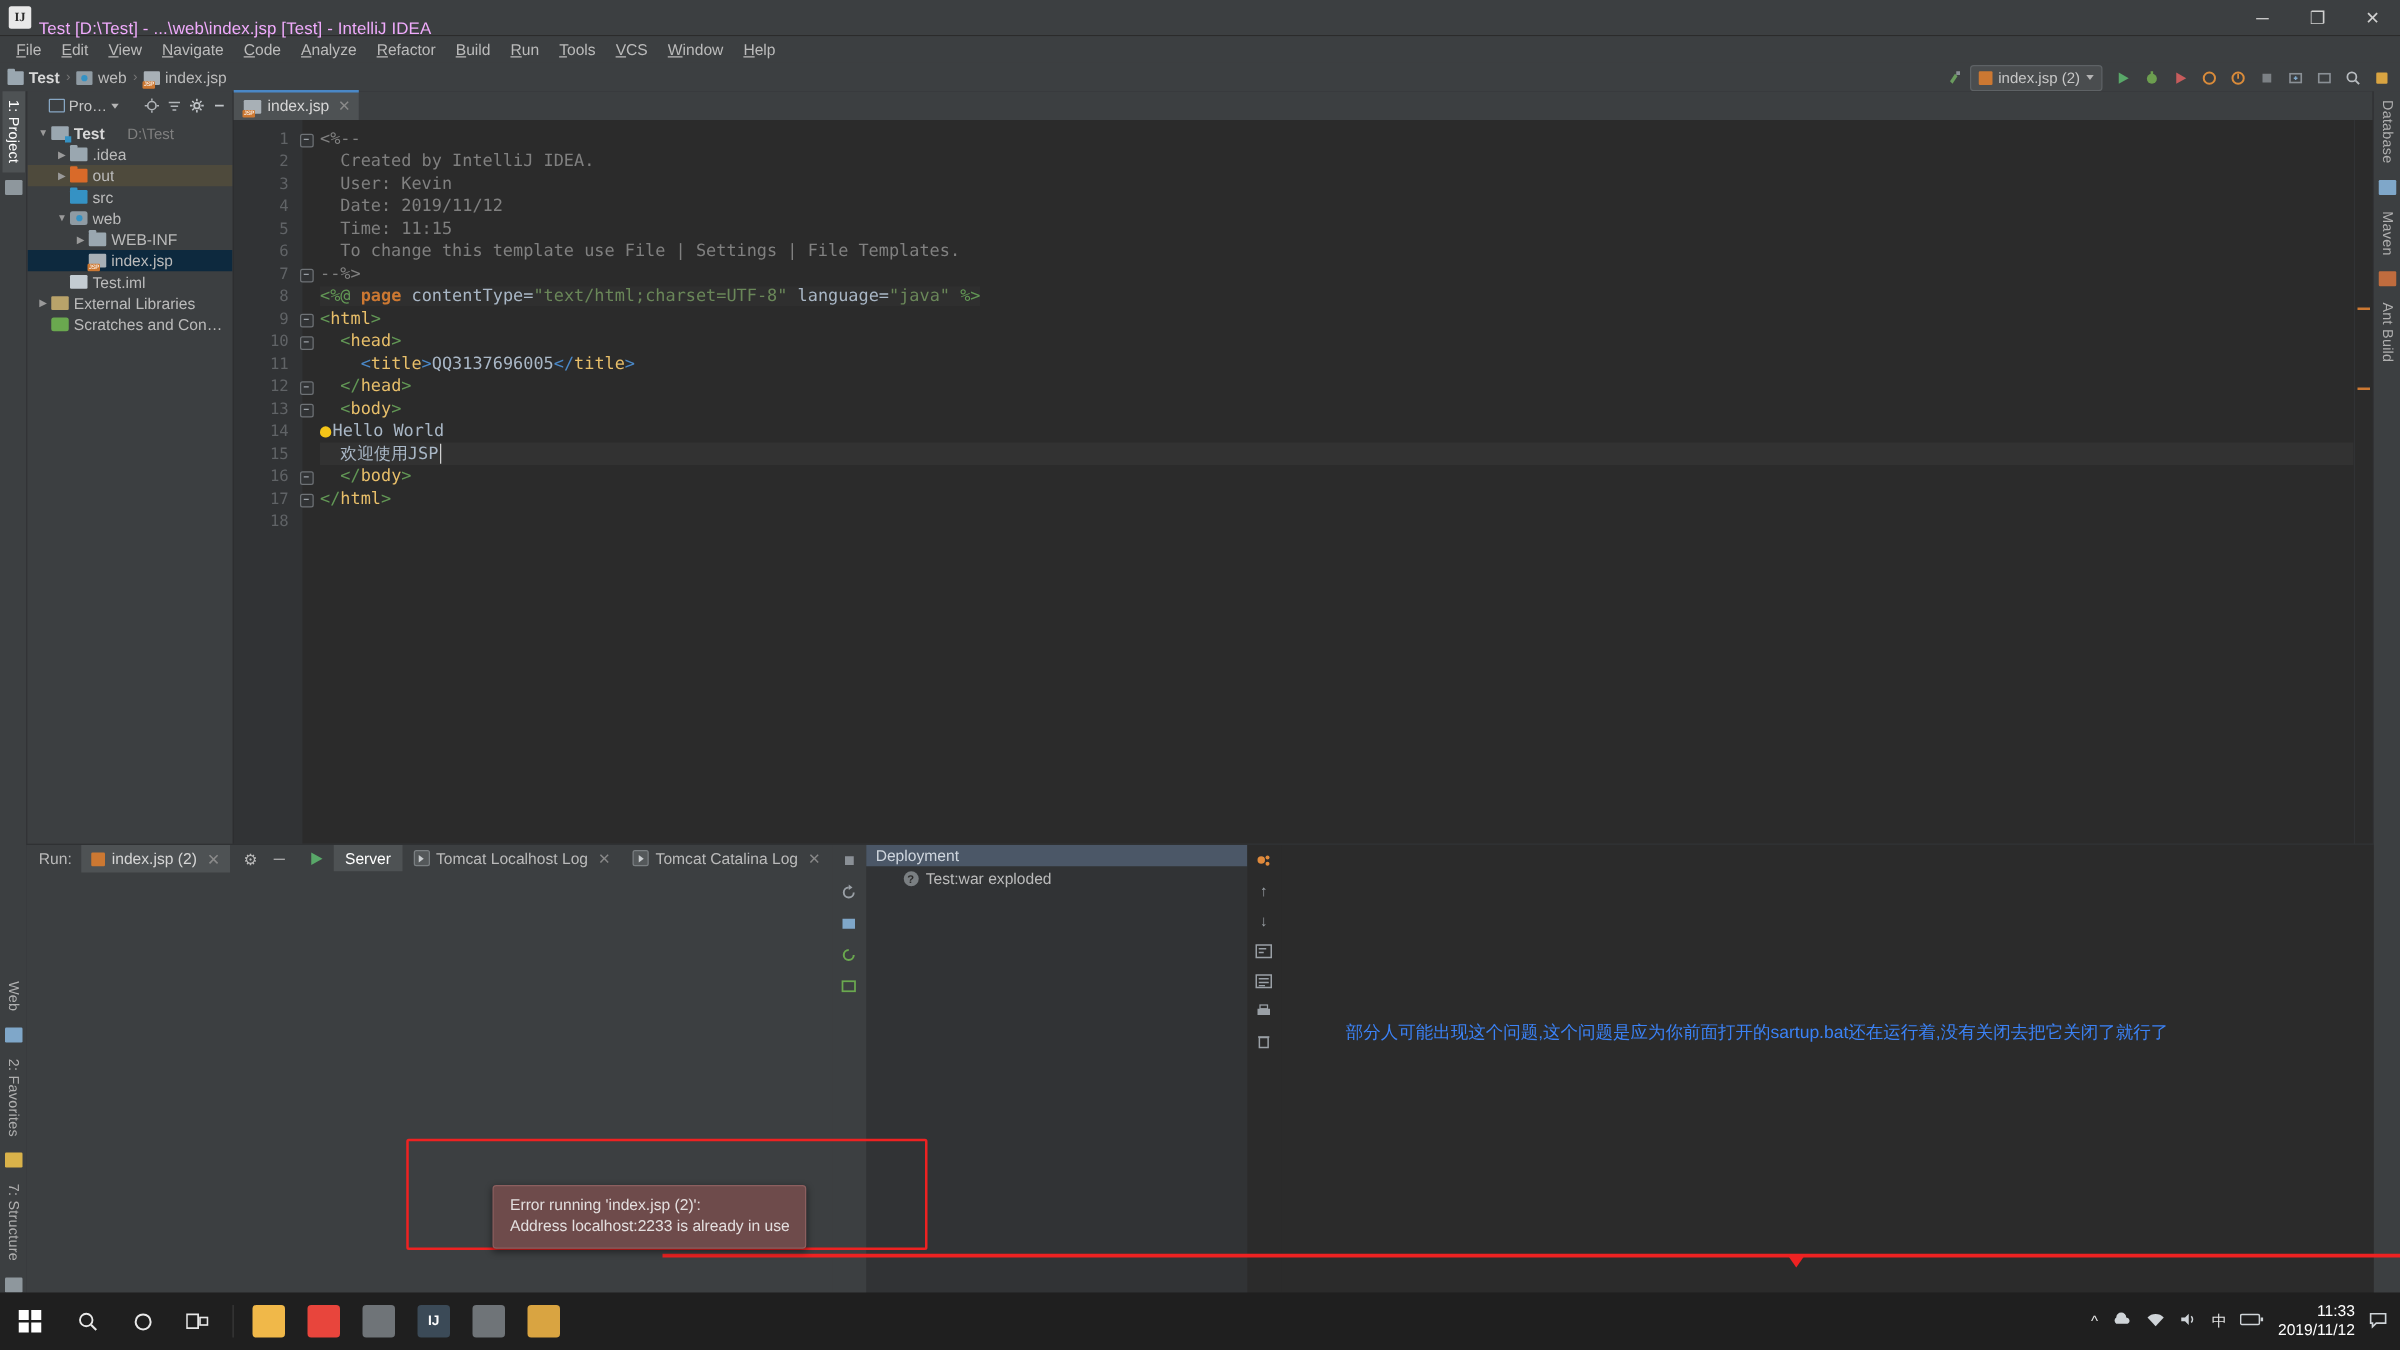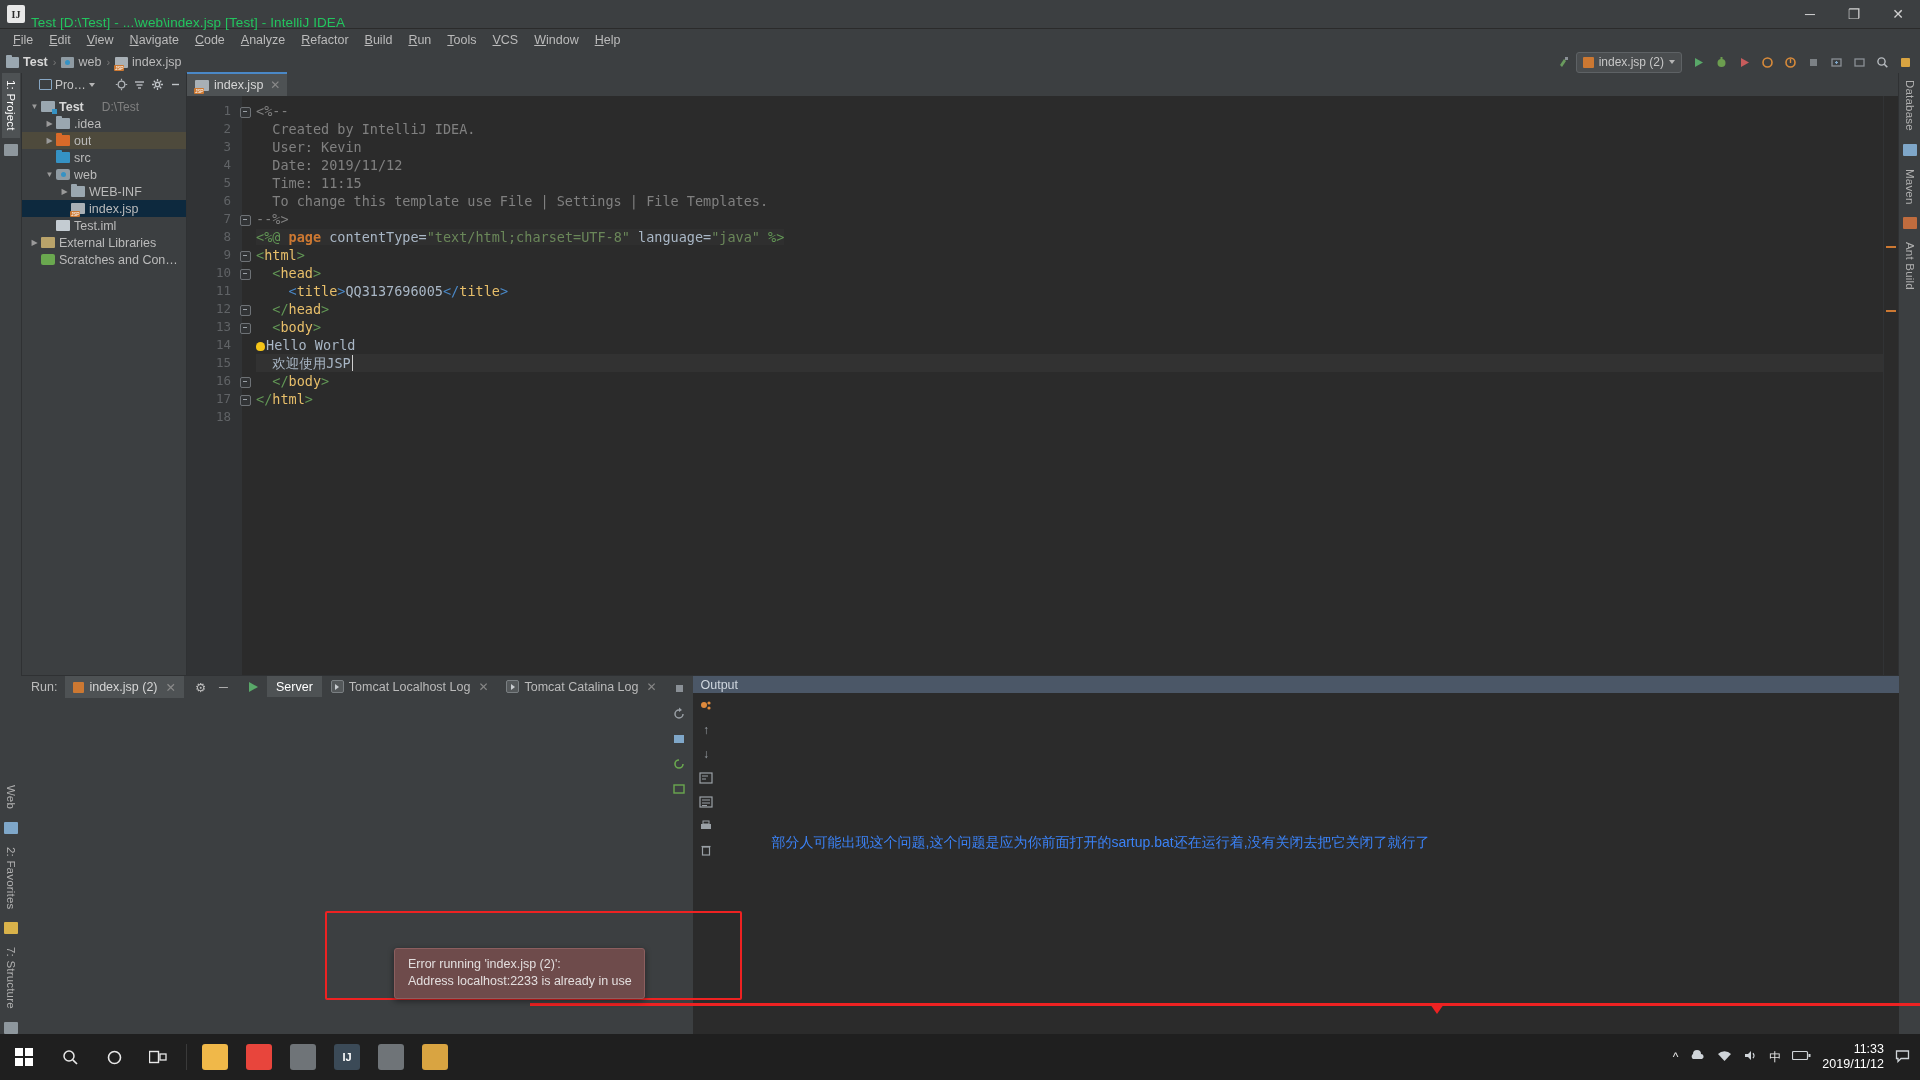--- a/index.html
+++ b/index.html
@@ -11,21 +11,21 @@
     -webkit-font-smoothing:antialiased;
   }
   .app{position:relative;width:1920px;height:1080px;}
 
   
   .titlebar{height:28px;background:#3c3f41;display:flex;align-items:center;
             border-bottom:1px solid #2b2b2b;}
   .tb-logo{width:18px;height:18px;margin:0 6px 0 7px;background:#e8e8e8;color:#2b2b2b;
            font-size:10px;font-weight:bold;display:flex;align-items:center;justify-content:center;
            border-radius:2px;font-family:"Liberation Serif",serif;}
-  .tb-title{font-size:13.5px;color:#22c55e;letter-spacing:.1px;margin-top:16px;}
+  .tb-title{font-size:13.5px;color:#f0abfc;letter-spacing:.1px;margin-top:16px;}
   .tb-btns{margin-left:auto;display:flex;height:28px;}
   .tb-btn{width:44px;height:28px;display:flex;align-items:center;justify-content:center;color:#d0d0d0;font-size:14px;}
 
   
   .menubar{height:21px;background:#3c3f41;display:flex;align-items:center;padding-left:5px;}
   .menu-item{padding:2px 8px;font-size:12.5px;color:#bbbbbb;}
   .menu-item u{text-decoration:underline;}
 
   
   .navbar{height:24px;background:#3c3f41;display:flex;align-items:center;padding-left:6px;
@@ -528,23 +528,29 @@
               <path d="M11 7 A4 4 0 1 1 7 3" fill="none" stroke="#6aa84f" stroke-width="1.6"></path>
             </svg>
           </div>
         <div class="sidebtn">
             <svg width="14" height="14">
               <rect x="2" y="3" width="10" height="8" fill="none" stroke="#6aa84f" stroke-width="1.4"></rect>
             </svg>
           </div>
       </div>
 
+      <div class="deploycol">
+        <div class="colhead">Deployment</div>
+        <div class="deprow">
+          <span class="qmark">?</span>
+          <span>Test:war exploded</span>
+        </div>
+      </div>
 
       <div class="outcol">
-        <div class="outhead">Output</div>
         <div class="outbody">
           <div class="outtools">
             <div class="ot">
                 <svg width="14" height="14" viewBox="0 0 14 14">
                   <circle cx="5" cy="6" r="3" fill="#e08a3c"></circle>
                   <circle cx="10" cy="4" r="1.6" fill="#e08a3c"></circle>
                   <circle cx="10" cy="9" r="1.6" fill="#e08a3c"></circle>
                 </svg>
               </div>
             <div class="ot">↑</div>

